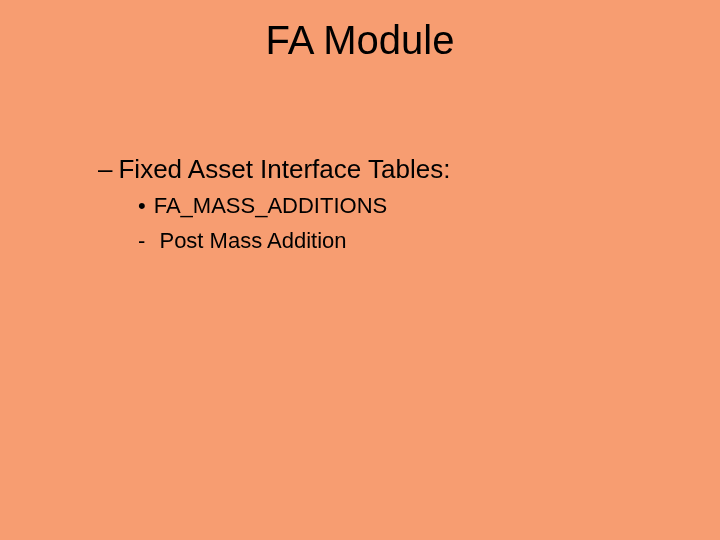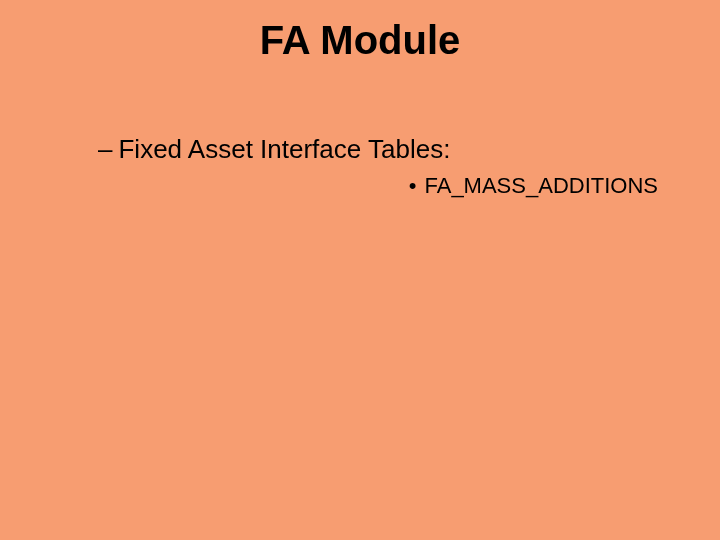--- a/index.html
+++ b/index.html
@@ -15,43 +15,43 @@
     color: #000;
     position: relative;
   }
   .title {
     position: absolute;
     top: 18px;
     left: 0;
     width: 720px;
     text-align: center;
     font-size: 40px;
-    font-weight: 700;
+    font-weight: 400;
   }
   .content {
     position: absolute;
     top: 128px;
     left: 98px;
     width: 560px;
   }
   .level1 {
     font-size: 26px;
     line-height: 1.2;
-    margin-top: 6px;
+    margin-top: 26px;
   }
   .level1 .dash {
     display: inline-block;
     margin-right: 6px;
   }
   .level2 {
     font-size: 22px;
     line-height: 1.2;
     margin-top: 8px;
+    margin-left: 40px;
     margin-bottom: 6px;
-    text-align: right;
   }
   .level2 .bullet {
     display: inline-block;
     margin-right: 8px;
   }
   .section + .section {
     margin-top: 4px;
   }
 </style>
 </head>
@@ -67,15 +67,18 @@
     </div>
     <div class="level2">
       <span class="bullet">•</span><span>FA_MASS_ADDITIONS</span>
     </div>
   </div>
 
   <div class="section">
   </div>
 
   <div class="section">
+    <div class="level2">
+      <span class="bullet">-</span>&nbsp;<span>Post Mass Addition</span>
+    </div>
   </div>
 
 </div>
 
 </body></html>

